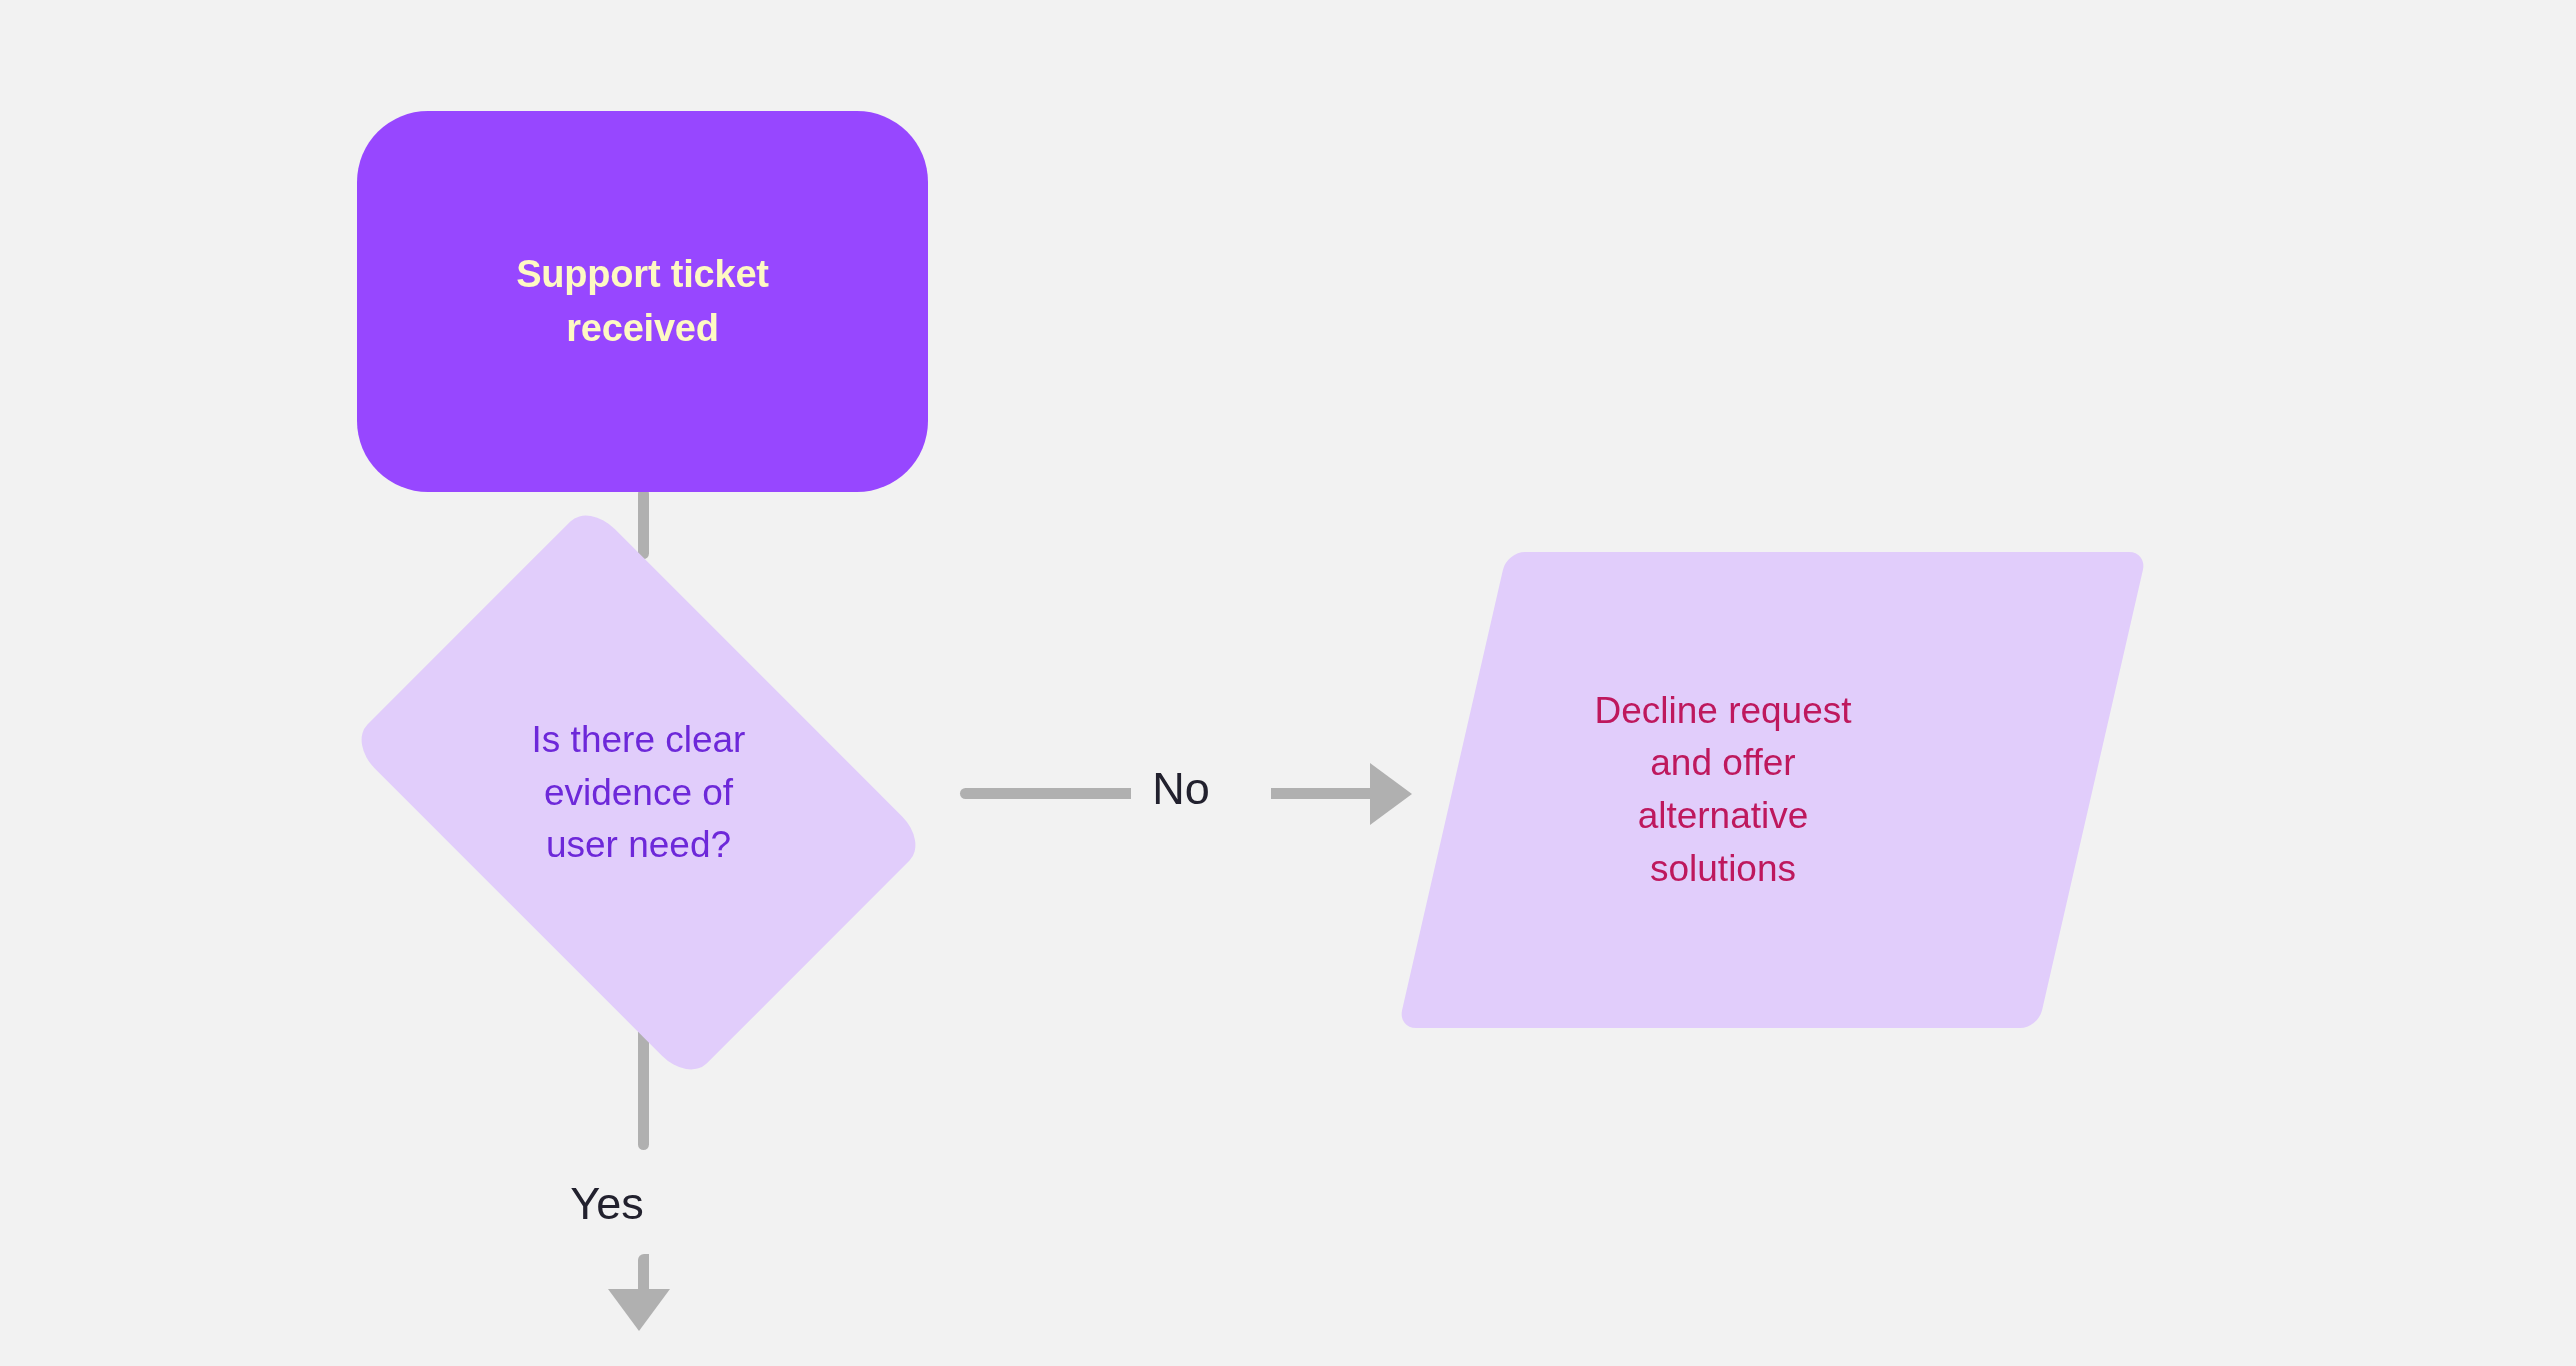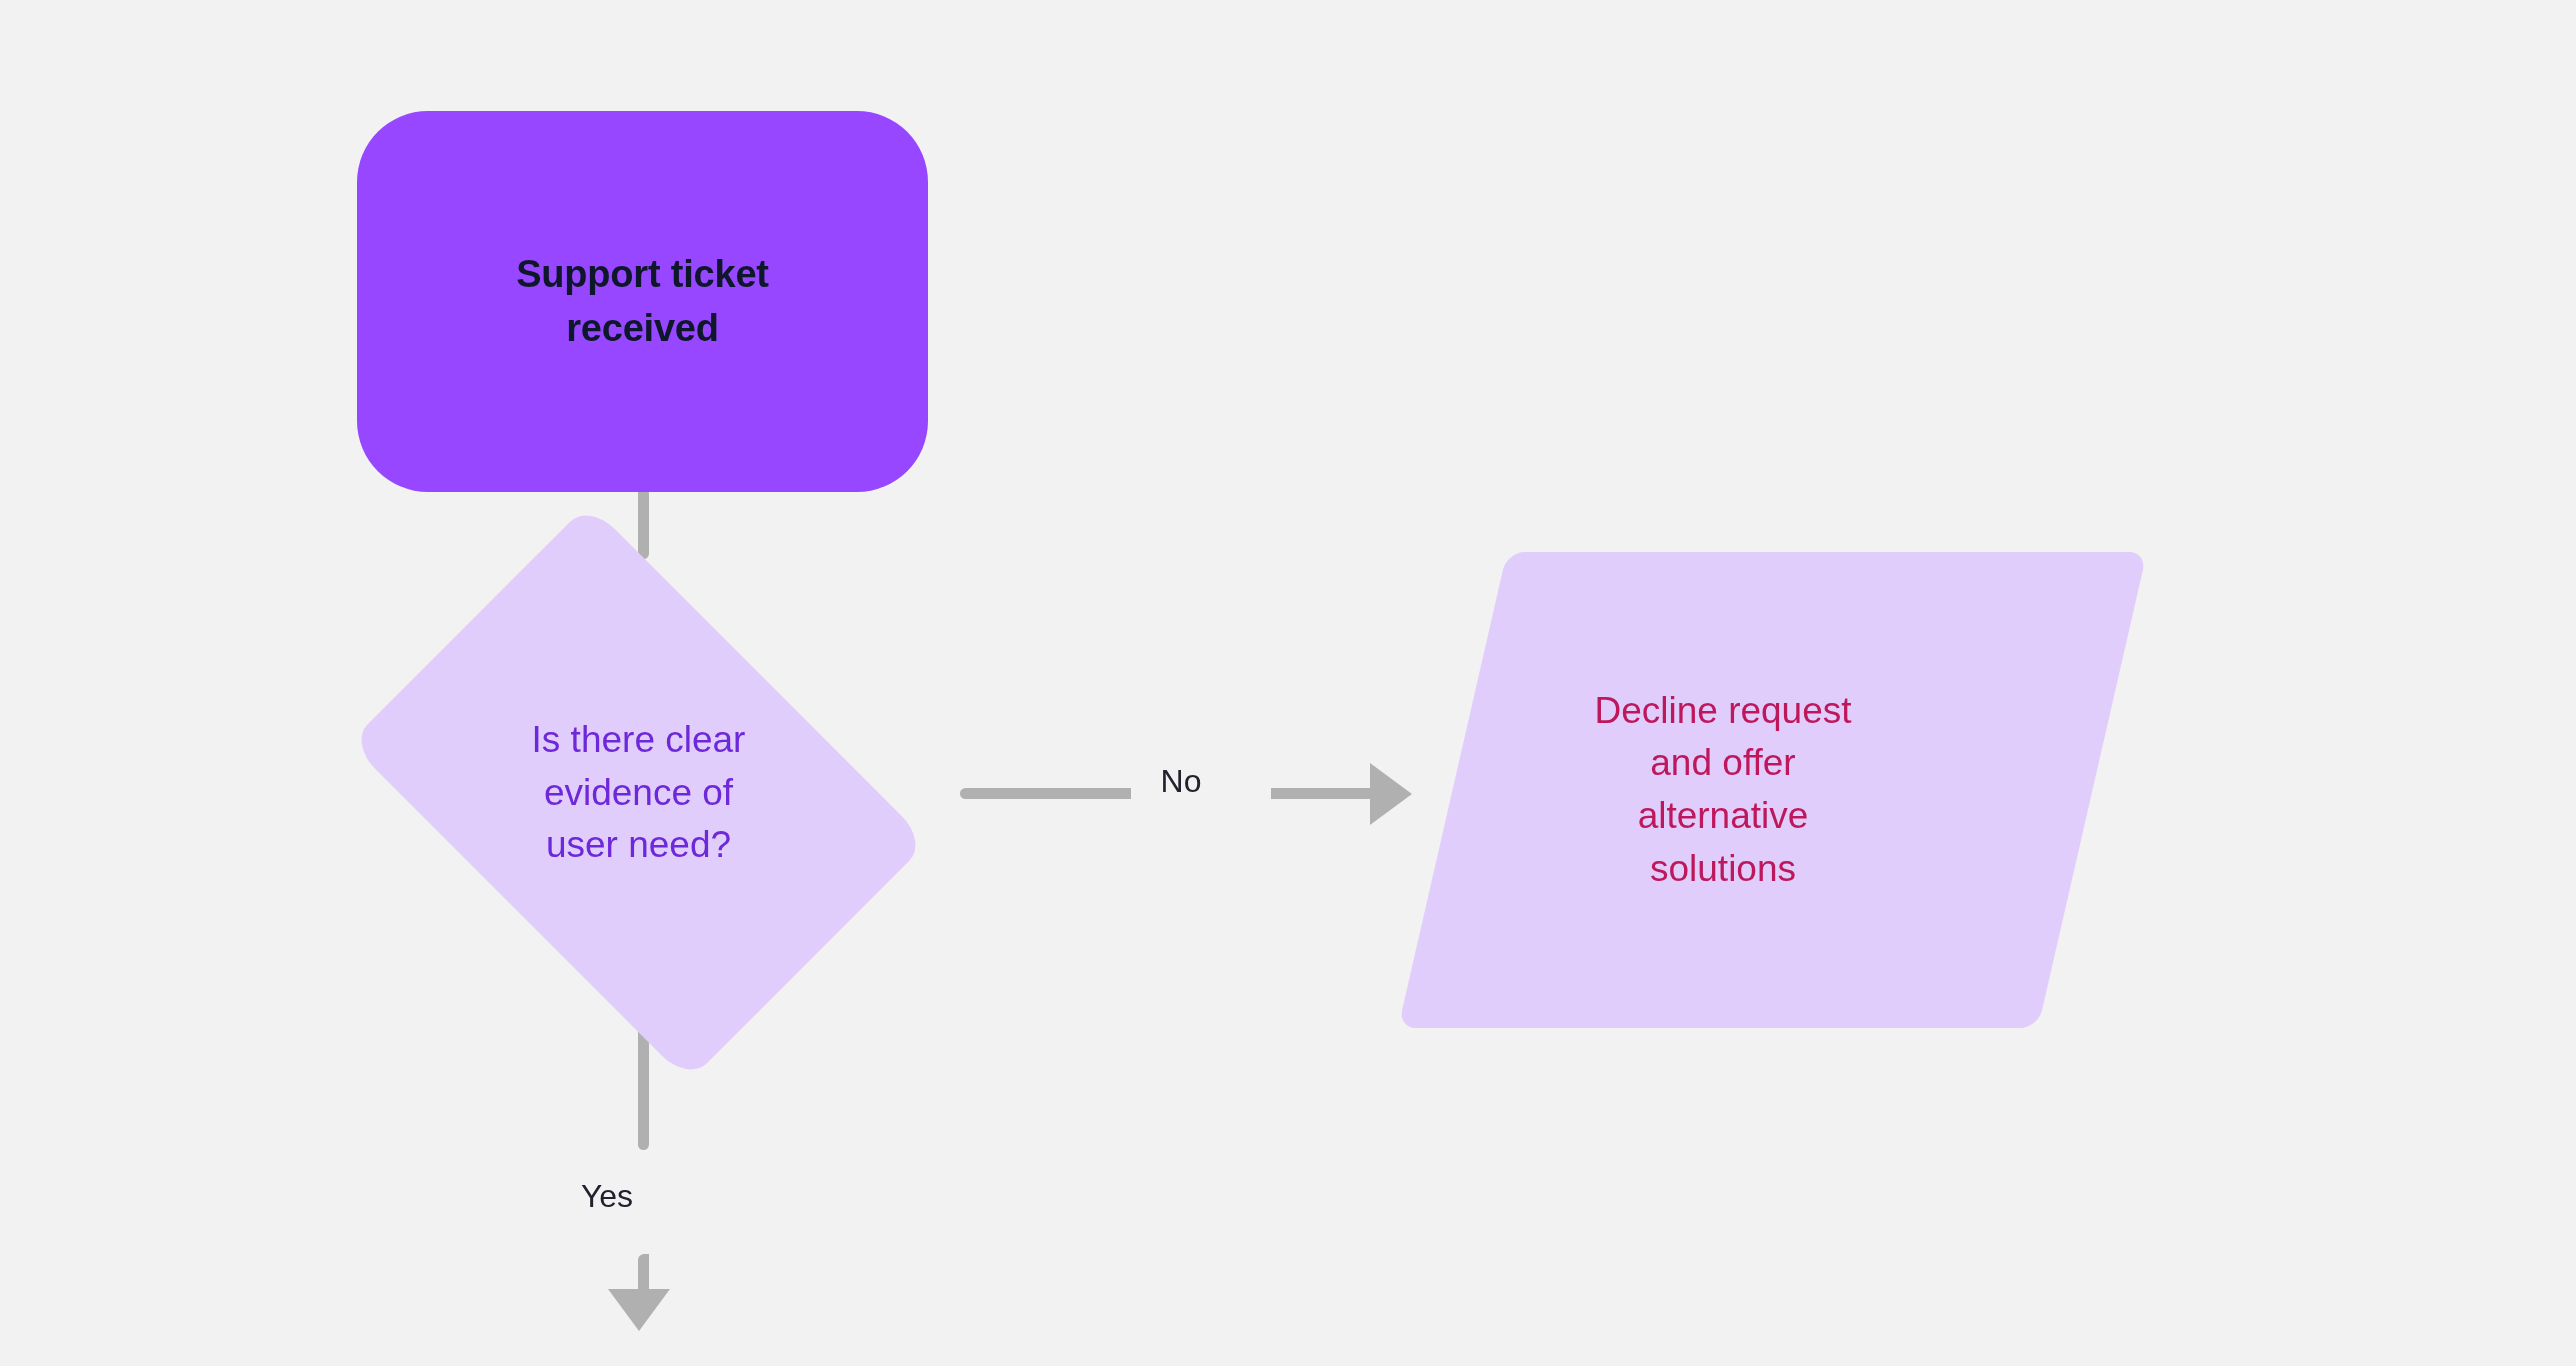--- a/index.html
+++ b/index.html
@@ -40,21 +40,21 @@
   #node-start {
     left: 357px;
     top: 111px;
     width: 571px;
     height: 381px;
     background: #9747ff;
     border-radius: 71px;
     z-index: 2;
   }
   #node-start .node-label {
-    color: #0f172a;
+    color: #fef9c3;
     font-size: 38px;
     font-weight: bold;
     letter-spacing: -0.2px;
   }
 
   
   #node-decision {
     left: 319px;
     top: 553px;
     width: 639px;
@@ -167,21 +167,21 @@
     top: 1289px;
     border-left: 31px solid transparent;
     border-right: 31px solid transparent;
     border-top: 42px solid #b0b0b0;
   }
 
   
   .edge-label {
     position: absolute;
     color: #22212e;
-    font-size: 32px;
+    font-size: 45px;
     font-weight: normal;
     z-index: 4;
     white-space: nowrap;
   }
   #edge-label-no {
     left: 1181px;
     top: 763px;
     transform: translateX(-50%);
   }
   #edge-label-yes {

